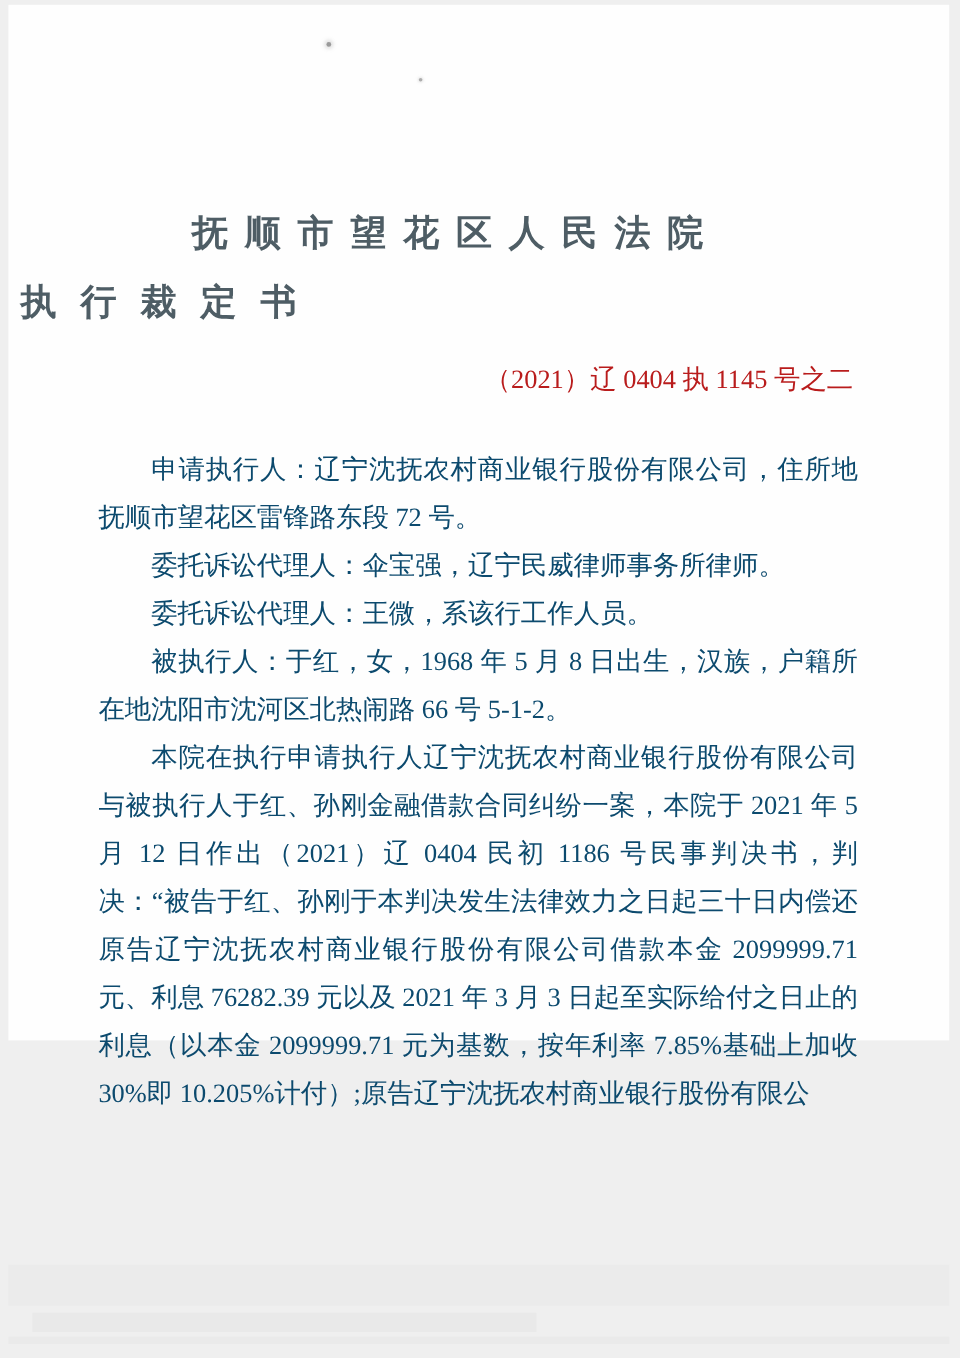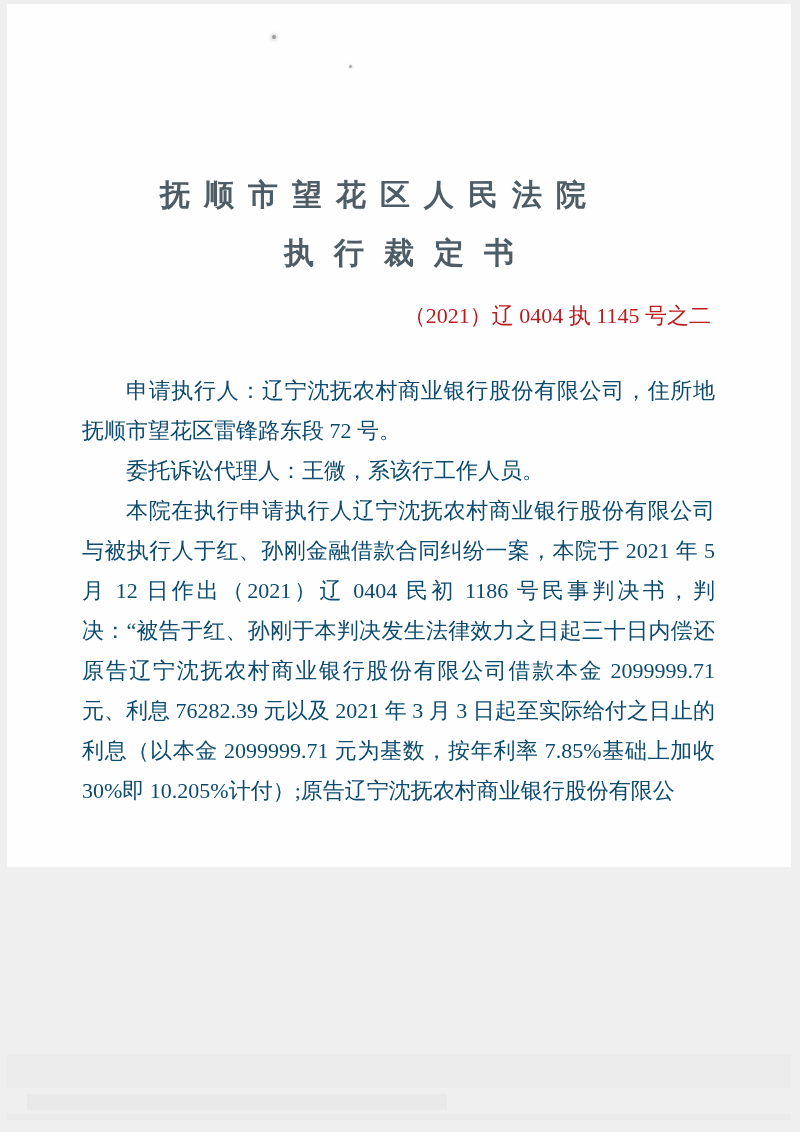--- a/index.html
+++ b/index.html
@@ -43,21 +43,21 @@
     font-size: 30px;
     line-height: 32px;
     font-weight: bold;
     letter-spacing: 14px;
     color: #4e5d65;
   }
   .title {
     margin: 26px 0 0 0;
     position: relative;
     left: 10px;
-    text-align: center;
+    text-align: left;
     font-size: 30px;
     line-height: 32px;
     font-weight: bold;
     letter-spacing: 20px;
     color: #4e5d65;
   }
   .caseno {
     margin: 32px 0 0 0;
     padding-right: 80px;
     text-align: right;
@@ -97,21 +97,23 @@
     <span class="speck s2"></span>
 
     <h1 class="court">抚顺市望花区人民法院</h1>
 
     <h2 class="title">执行裁定书</h2>
 
     <div class="caseno">（2021）辽 0404 执 1145 号之二</div>
 
     <div class="doc-body">
       <p>申请执行人：辽宁沈抚农村商业银行股份有限公司，住所地抚顺市望花区雷锋路东段 72 号。</p>
+      <p>委托诉讼代理人：伞宝强，辽宁民威律师事务所律师。</p>
       <p>委托诉讼代理人：王微，系该行工作人员。</p>
+      <p>被执行人：于红，女，1968 年 5 月 8 日出生，汉族，户籍所在地沈阳市沈河区北热闹路 66 号 5-1-2。</p>
       <p>本院在执行申请执行人辽宁沈抚农村商业银行股份有限公司与被执行人于红、孙刚金融借款合同纠纷一案，本院于 2021 年 5 月 12 日作出（2021）辽 0404 民初 1186 号民事判决书，判决：“被告于红、孙刚于本判决发生法律效力之日起三十日内偿还原告辽宁沈抚农村商业银行股份有限公司借款本金 2099999.71 元、利息 76282.39 元以及 2021 年 3 月 3 日起至实际给付之日止的利息（以本金 2099999.71 元为基数，按年利率 7.85%基础上加收 30%即 10.205%计付）;原告辽宁沈抚农村商业银行股份有限公</p>
     </div>
 
     <div class="smudge m1"></div>
     <div class="smudge m2"></div>
     <div class="smudge m3"></div>
 
   </div>
 </div>
 

